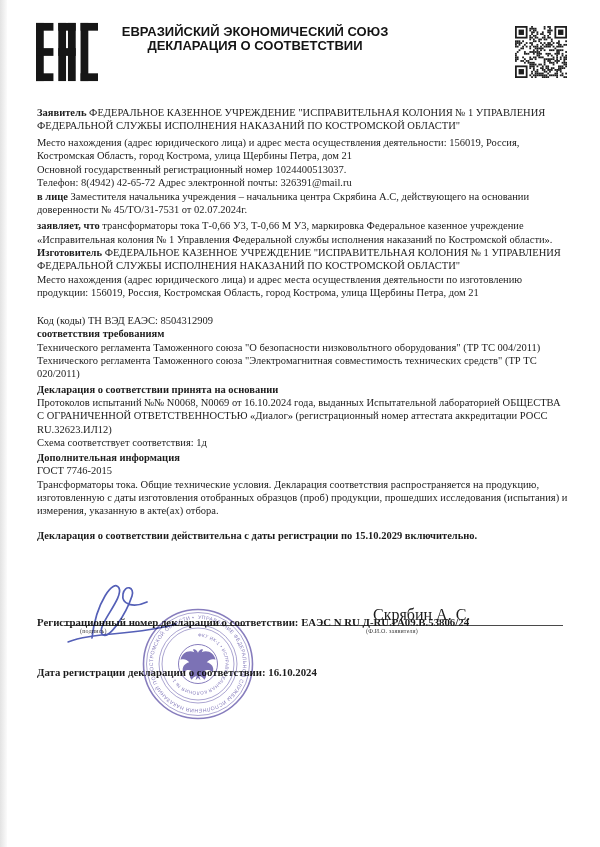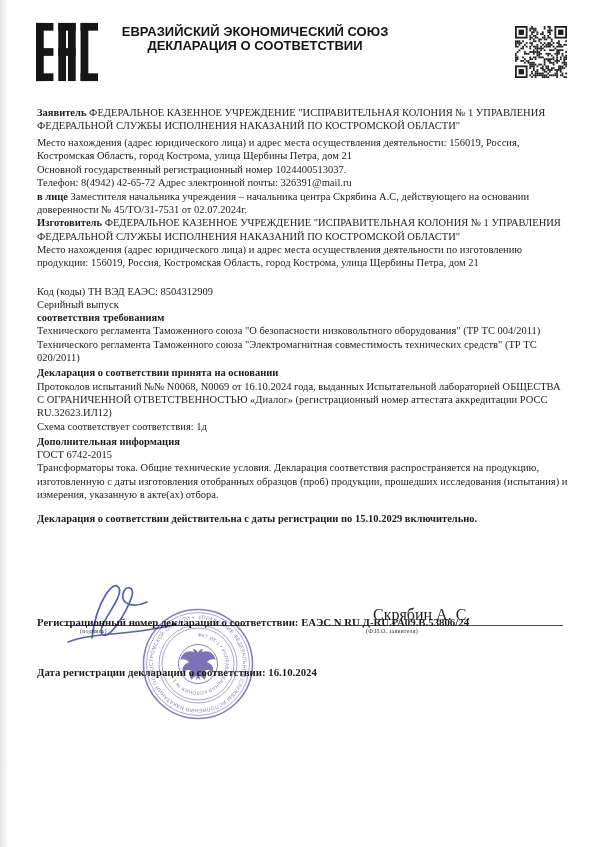--- a/index.html
+++ b/index.html
@@ -379,32 +379,32 @@
       </g>
   </svg>
 </div>
 
 <div class="content">
   <p><b>Заявитель</b> <span>ФЕДЕРАЛЬНОЕ КАЗЕННОЕ УЧРЕЖДЕНИЕ "ИСПРАВИТЕЛЬНАЯ КОЛОНИЯ № 1 УПРАВЛЕНИЯ ФЕДЕРАЛЬНОЙ СЛУЖБЫ ИСПОЛНЕНИЯ НАКАЗАНИЙ ПО КОСТРОМСКОЙ ОБЛАСТИ"</span></p>
   <p class="mt3">Место нахождения (адрес юридического лица) и адрес места осуществления деятельности: 156019, Россия, Костромская Область, город Кострома, улица Щербины Петра, дом 21</p>
   <p class="mt1">Основной государственный регистрационный номер 1024400513037.</p>
   <p>Телефон: 8(4942) 42-65-72 Адрес электронной почты: 326391@mail.ru</p>
   <p><b>в лице</b> <span>Заместителя начальника учреждения – начальника центра Скрябина А.С, действующего на основании доверенности № 45/ТО/31-7531 от 02.07.2024г.</span></p>
+  <p class="mt3"><b>заявляет, что</b> <span>трансформаторы тока Т-0,66 У3, Т-0,66 М У3, маркировка Федеральное казенное учреждение «Исправительная колония № 1 Управления Федеральной службы исполнения наказаний по Костромской области».</span></p>
   <p><b>Изготовитель</b> <span>ФЕДЕРАЛЬНОЕ КАЗЕННОЕ УЧРЕЖДЕНИЕ "ИСПРАВИТЕЛЬНАЯ КОЛОНИЯ № 1 УПРАВЛЕНИЯ ФЕДЕРАЛЬНОЙ СЛУЖБЫ ИСПОЛНЕНИЯ НАКАЗАНИЙ ПО КОСТРОМСКОЙ ОБЛАСТИ"</span></p>
   <p>Место нахождения (адрес юридического лица) и адрес места осуществления деятельности по изготовлению продукции: 156019, Россия, Костромская Область, город Кострома, улица Щербины Петра, дом 21</p>
   <p class="mt15">Код (коды) ТН ВЭД ЕАЭС: 8504312909</p>
-  <p>Серийный выпуск</p>
   <p><b>соответствия требованиям</b></p>
   <p>Технического регламента Таможенного союза "О безопасности низковольтного оборудования" (ТР ТС 004/2011)</p>
   <p>Технического регламента Таможенного союза "Электромагнитная совместимость технических средств" (ТР ТС 020/2011)</p>
   <p class="mt2"><b>Декларация о соответствии принята на основании</b></p>
   <p>Протоколов испытаний №№ N0068, N0069 от 16.10.2024 года, выданных Испытательной лабораторией ОБЩЕСТВА С ОГРАНИЧЕННОЙ ОТВЕТСТВЕННОСТЬЮ «Диалог» (регистрационный номер аттестата аккредитации РОСС RU.32623.ИЛ12)</p>
   <p>Схема соответствует соответствия: 1д</p>
   <p class="mt2"><b>Дополнительная информация</b></p>
-  <p>ГОСТ 6742-2015</p>
+  <p>ГОСТ 7746-2015</p>
   <p>Трансформаторы тока. Общие технические условия. Декларация соответствия распространяется на продукцию, изготовленную с даты изготовления отобранных образцов (проб) продукции, прошедших исследования (испытания) и измерения, указанную в акте(ах) отбора.</p>
   <p class="mt11"><b>Декларация о соответствии действительна с даты регистрации по 15.10.2029 включительно.</b></p>
 </div>
 
 <div class="sig-name">Скрябин А. С.</div>
 <div class="sig-line sig-line-left"></div>
 <div class="sig-line sig-line-right"></div>
 <div class="caption caption-left">(подпись)</div>
 <div class="caption caption-right">(Ф.И.О. заявителя)</div>
 

